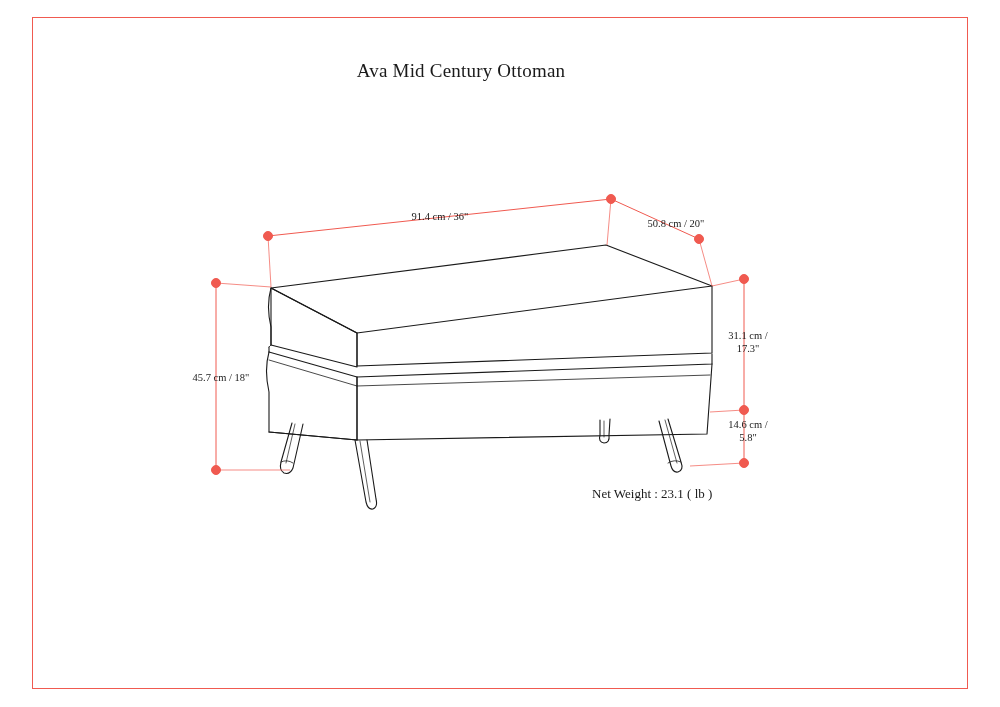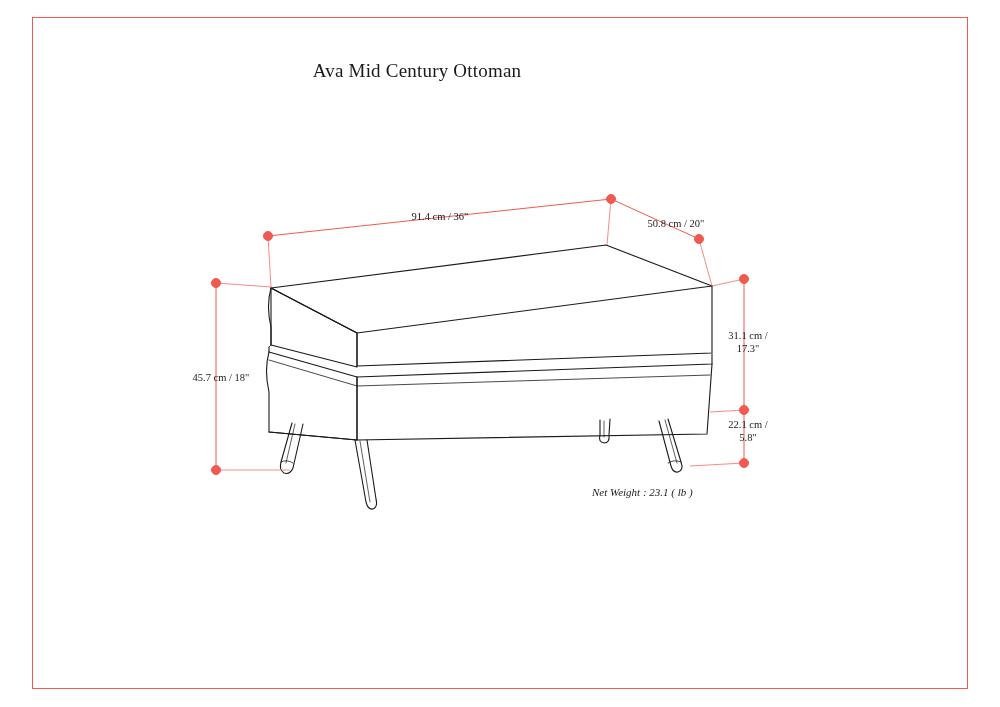--- a/index.html
+++ b/index.html
@@ -33,44 +33,44 @@
   .diagram-title {
     position: absolute;
     left: 0;
     top: 60px;
     width: 834px;
     text-align: center;
     font-size: 19px;
     color: #1a1a1a;
     font-family: "Liberation Serif", serif;
     letter-spacing: 0.2px;
+    padding-left: 44px;
   }
   svg.art {
     position: absolute;
     left: 0;
     top: 0;
     width: 1000px;
     height: 707px;
   }
   .dim-label {
     position: absolute;
     font-size: 10.5px;
     color: #1a1a1a;
     font-family: "Liberation Serif", serif;
     text-align: center;
     line-height: 1.2;
     white-space: pre-line;
   }
   .net-weight {
     position: absolute;
-    font-size: 11px;
+    font-size: 13px;
     color: #1a1a1a;
     font-family: "Liberation Serif", serif;
     white-space: nowrap;
-    font-style: italic;
   }
 </style>
 </head>
 <body>
 
 <div id="page">
 
   <div class="page-border"></div>
 
   <div class="diagram-title">Ava Mid Century Ottoman</div>
@@ -148,18 +148,18 @@
 
   <div class="dim-label" style="left:360px; top:211px; width:160px;">91.4 cm / 36"</div>
 
   <div class="dim-label" style="left:626px; top:218px; width:100px;">50.8 cm / 20"</div>
 
   <div class="dim-label" style="left:176px; top:372px; width:90px;">45.7 cm / 18"</div>
 
   <div class="dim-label" style="left:710px; top:330px; width:76px;">31.1 cm /
 17.3"</div>
 
-  <div class="dim-label" style="left:710px; top:419px; width:76px;">22.1 cm /
+  <div class="dim-label" style="left:710px; top:419px; width:76px;">14.6 cm /
 5.8"</div>
 
   <div class="net-weight" style="left:592px; top:486px;">Net Weight : 23.1 ( lb )</div>
 
 </div>
 
 </body></html>

